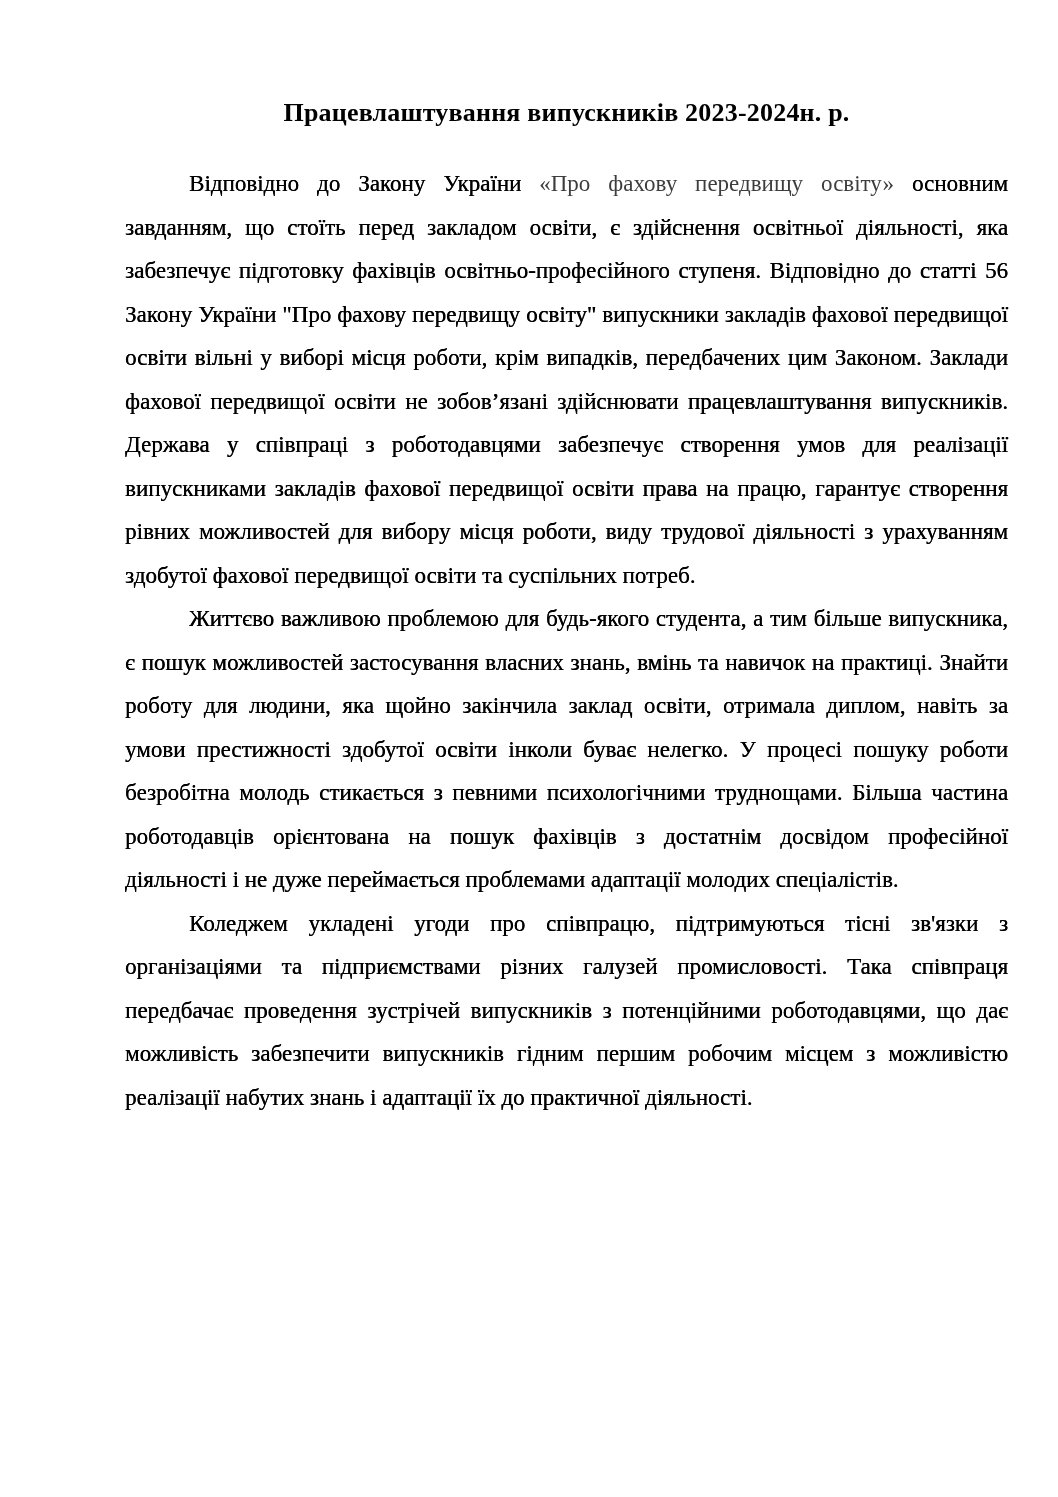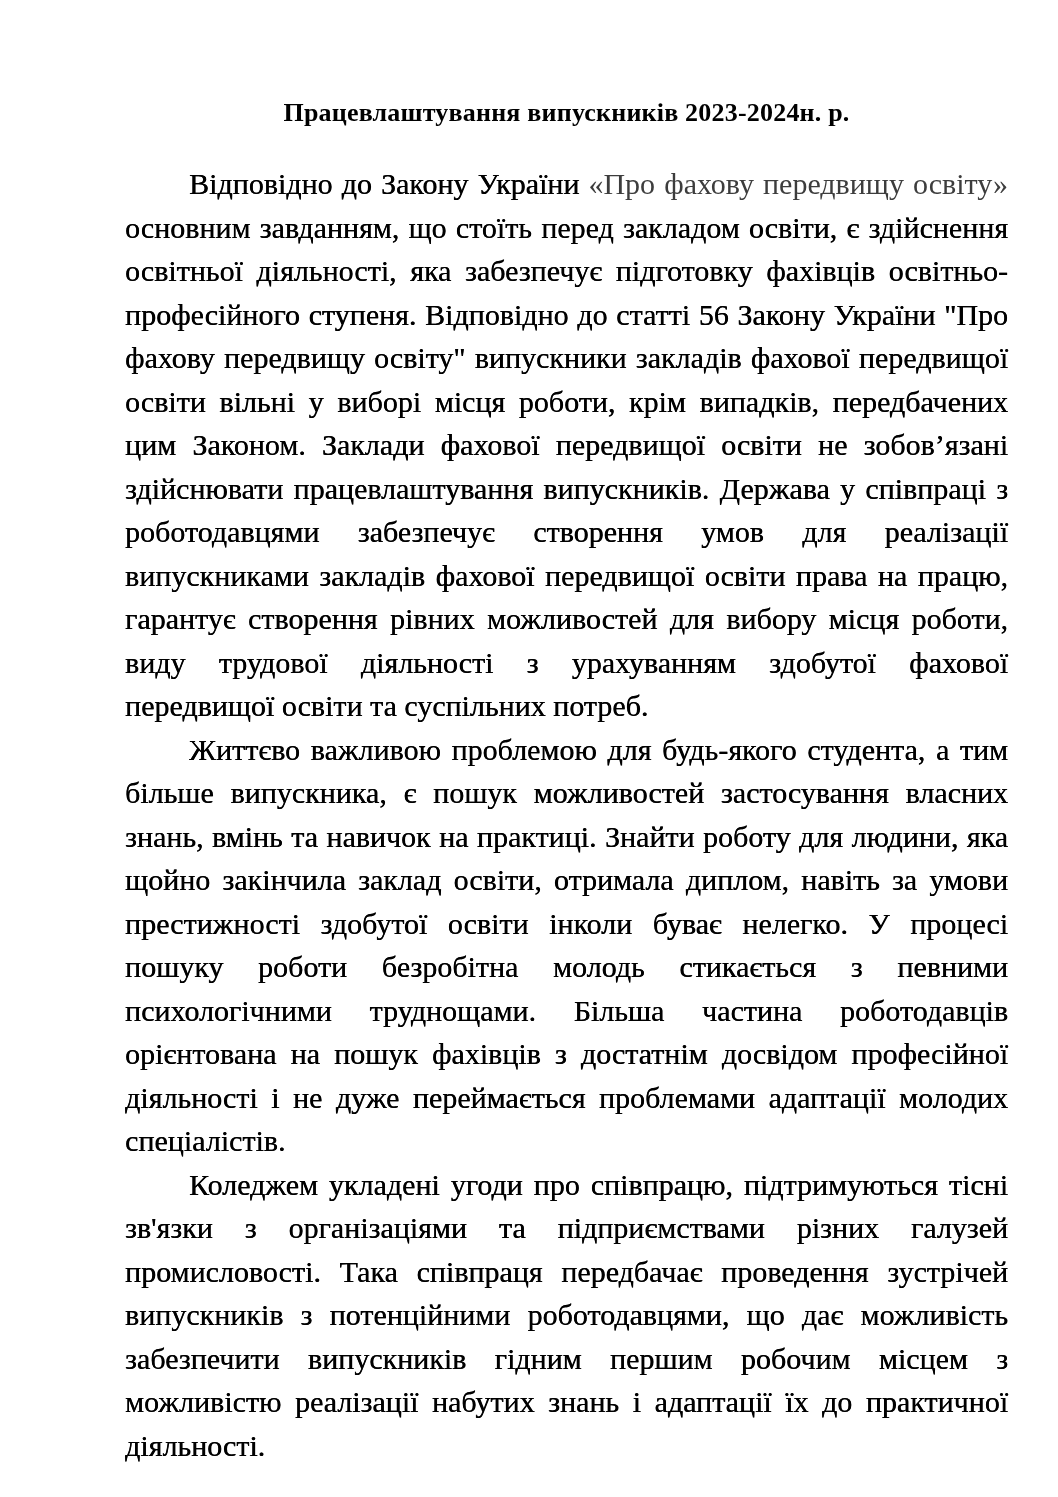--- a/index.html
+++ b/index.html
@@ -25,21 +25,21 @@
   }
   .doc-title {
     font-size: 26px;
     font-weight: 700;
     line-height: 30px;
     text-align: center;
     margin: 0 0 34px 0;
     letter-spacing: 0.2px;
   }
   .doc p {
-    font-size: 30px;
+    font-size: 23px;
     line-height: 43.5px;
     text-align: justify;
     text-indent: 64px;
     margin: 0;
     
     text-shadow: 0.35px 0 0 currentColor;
   }
   .quoted-light {
     color: #3d3d3d;
     text-shadow: none;

